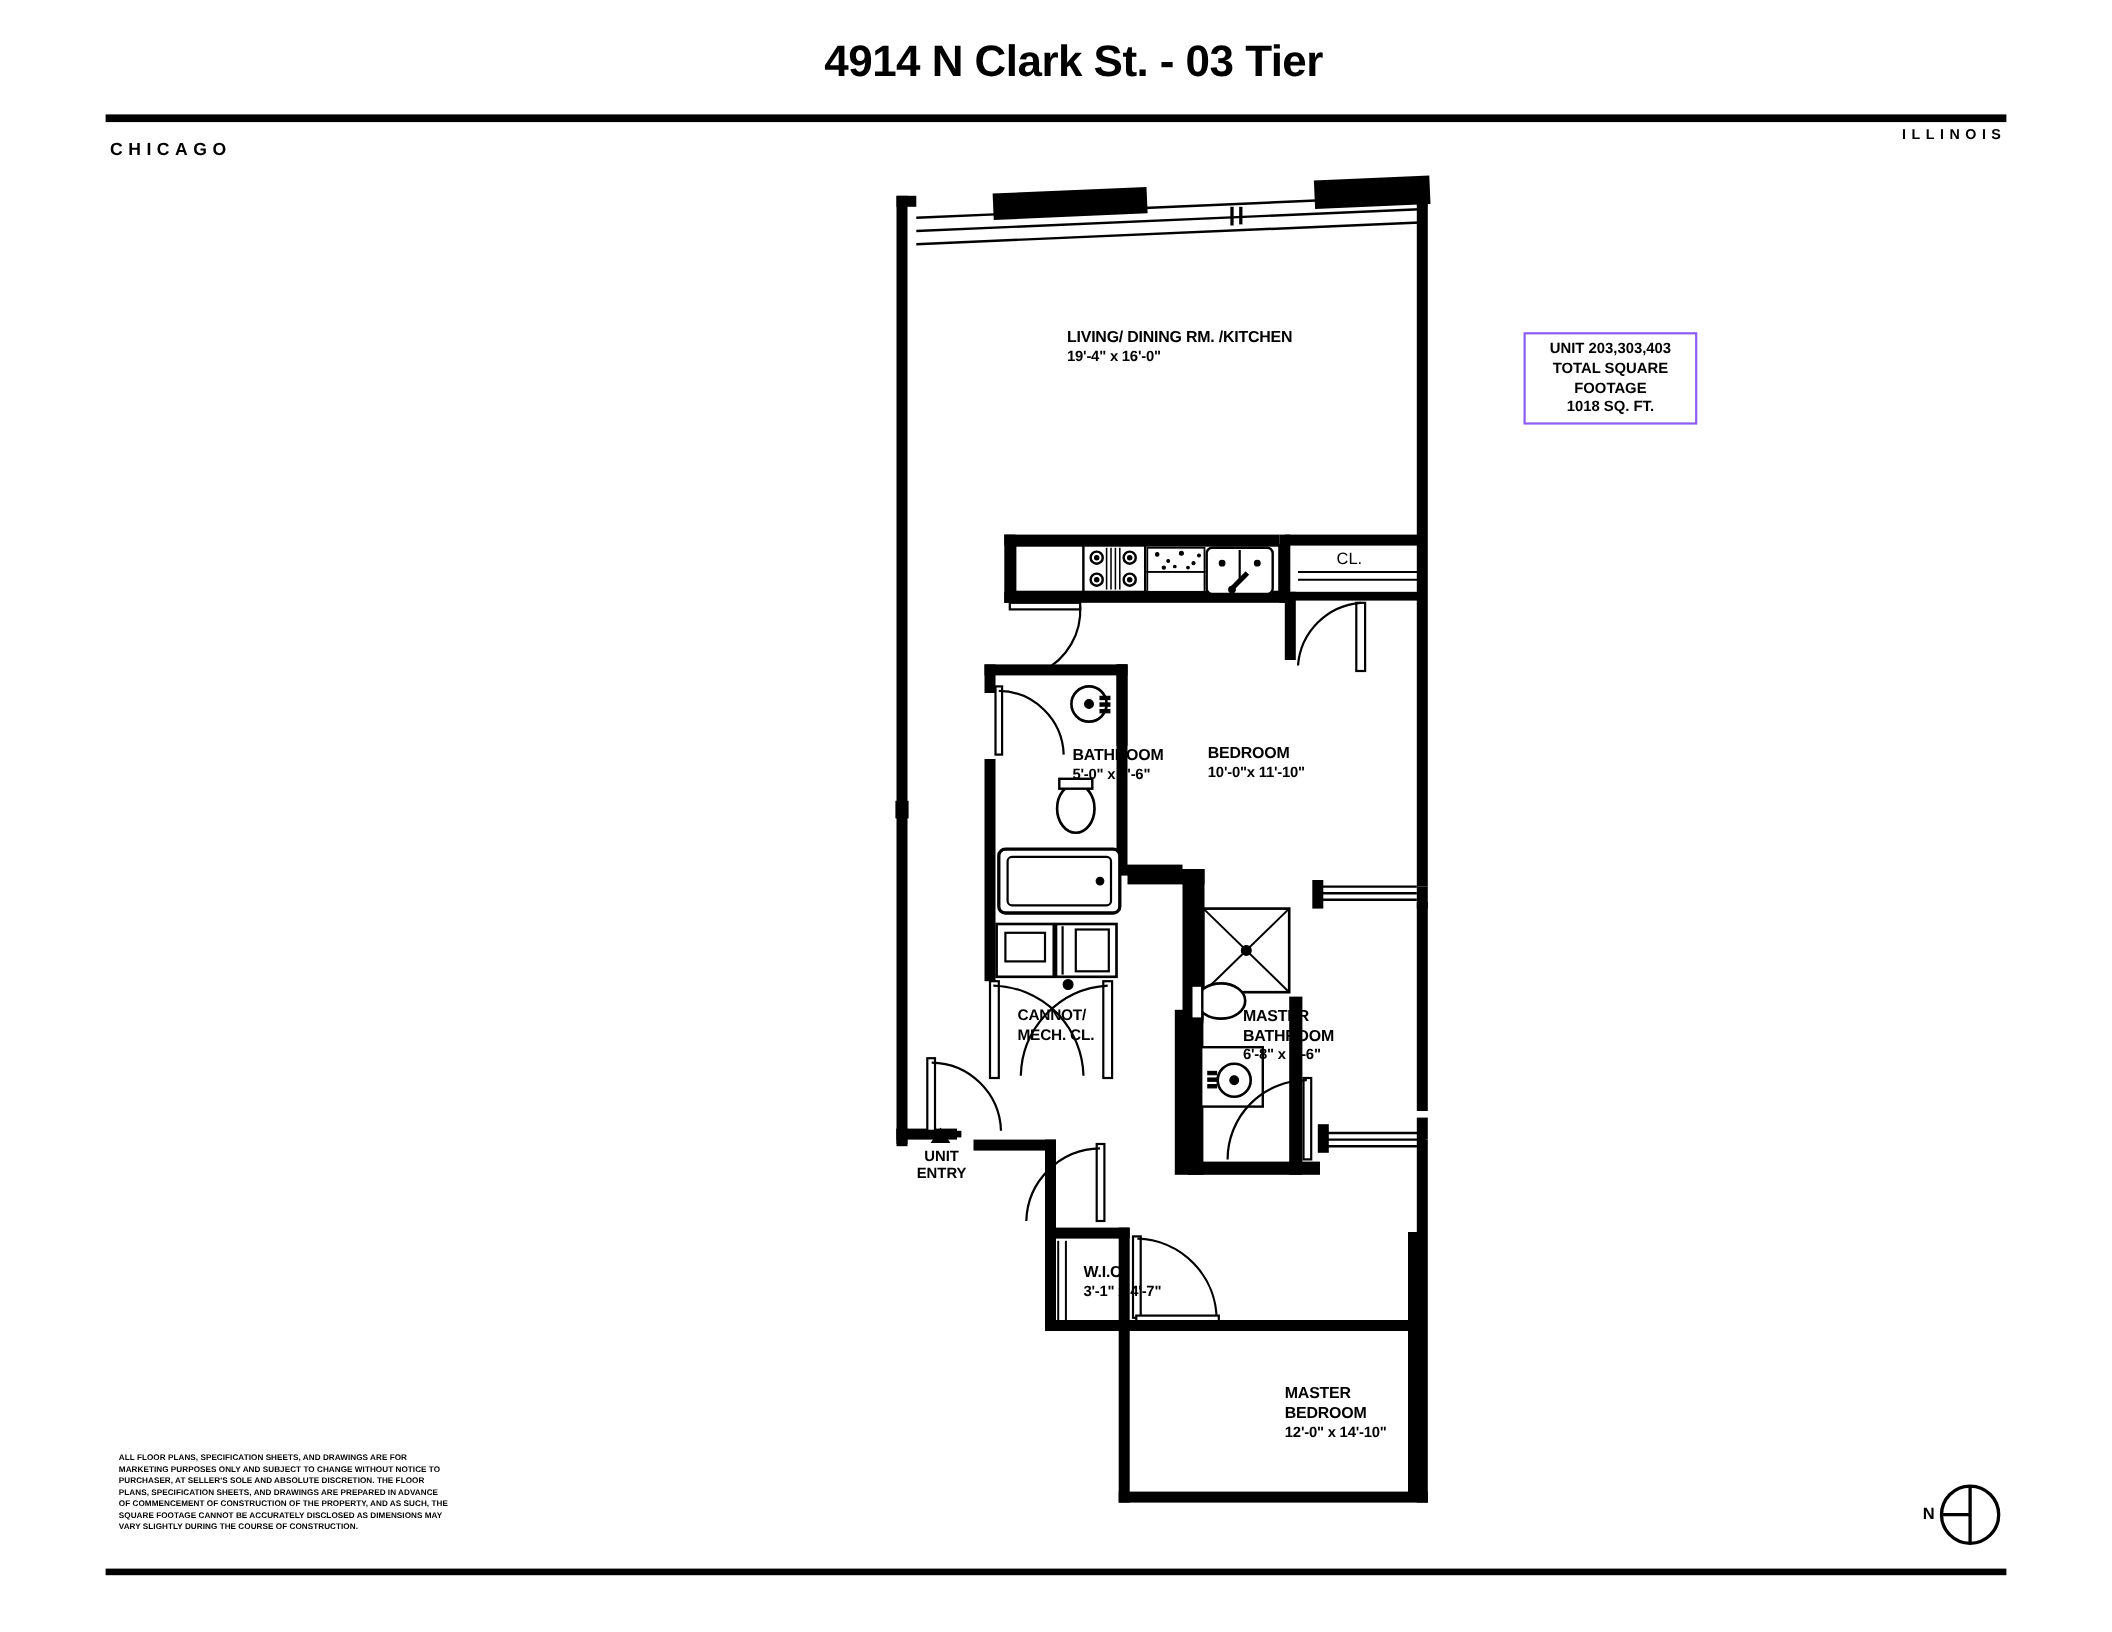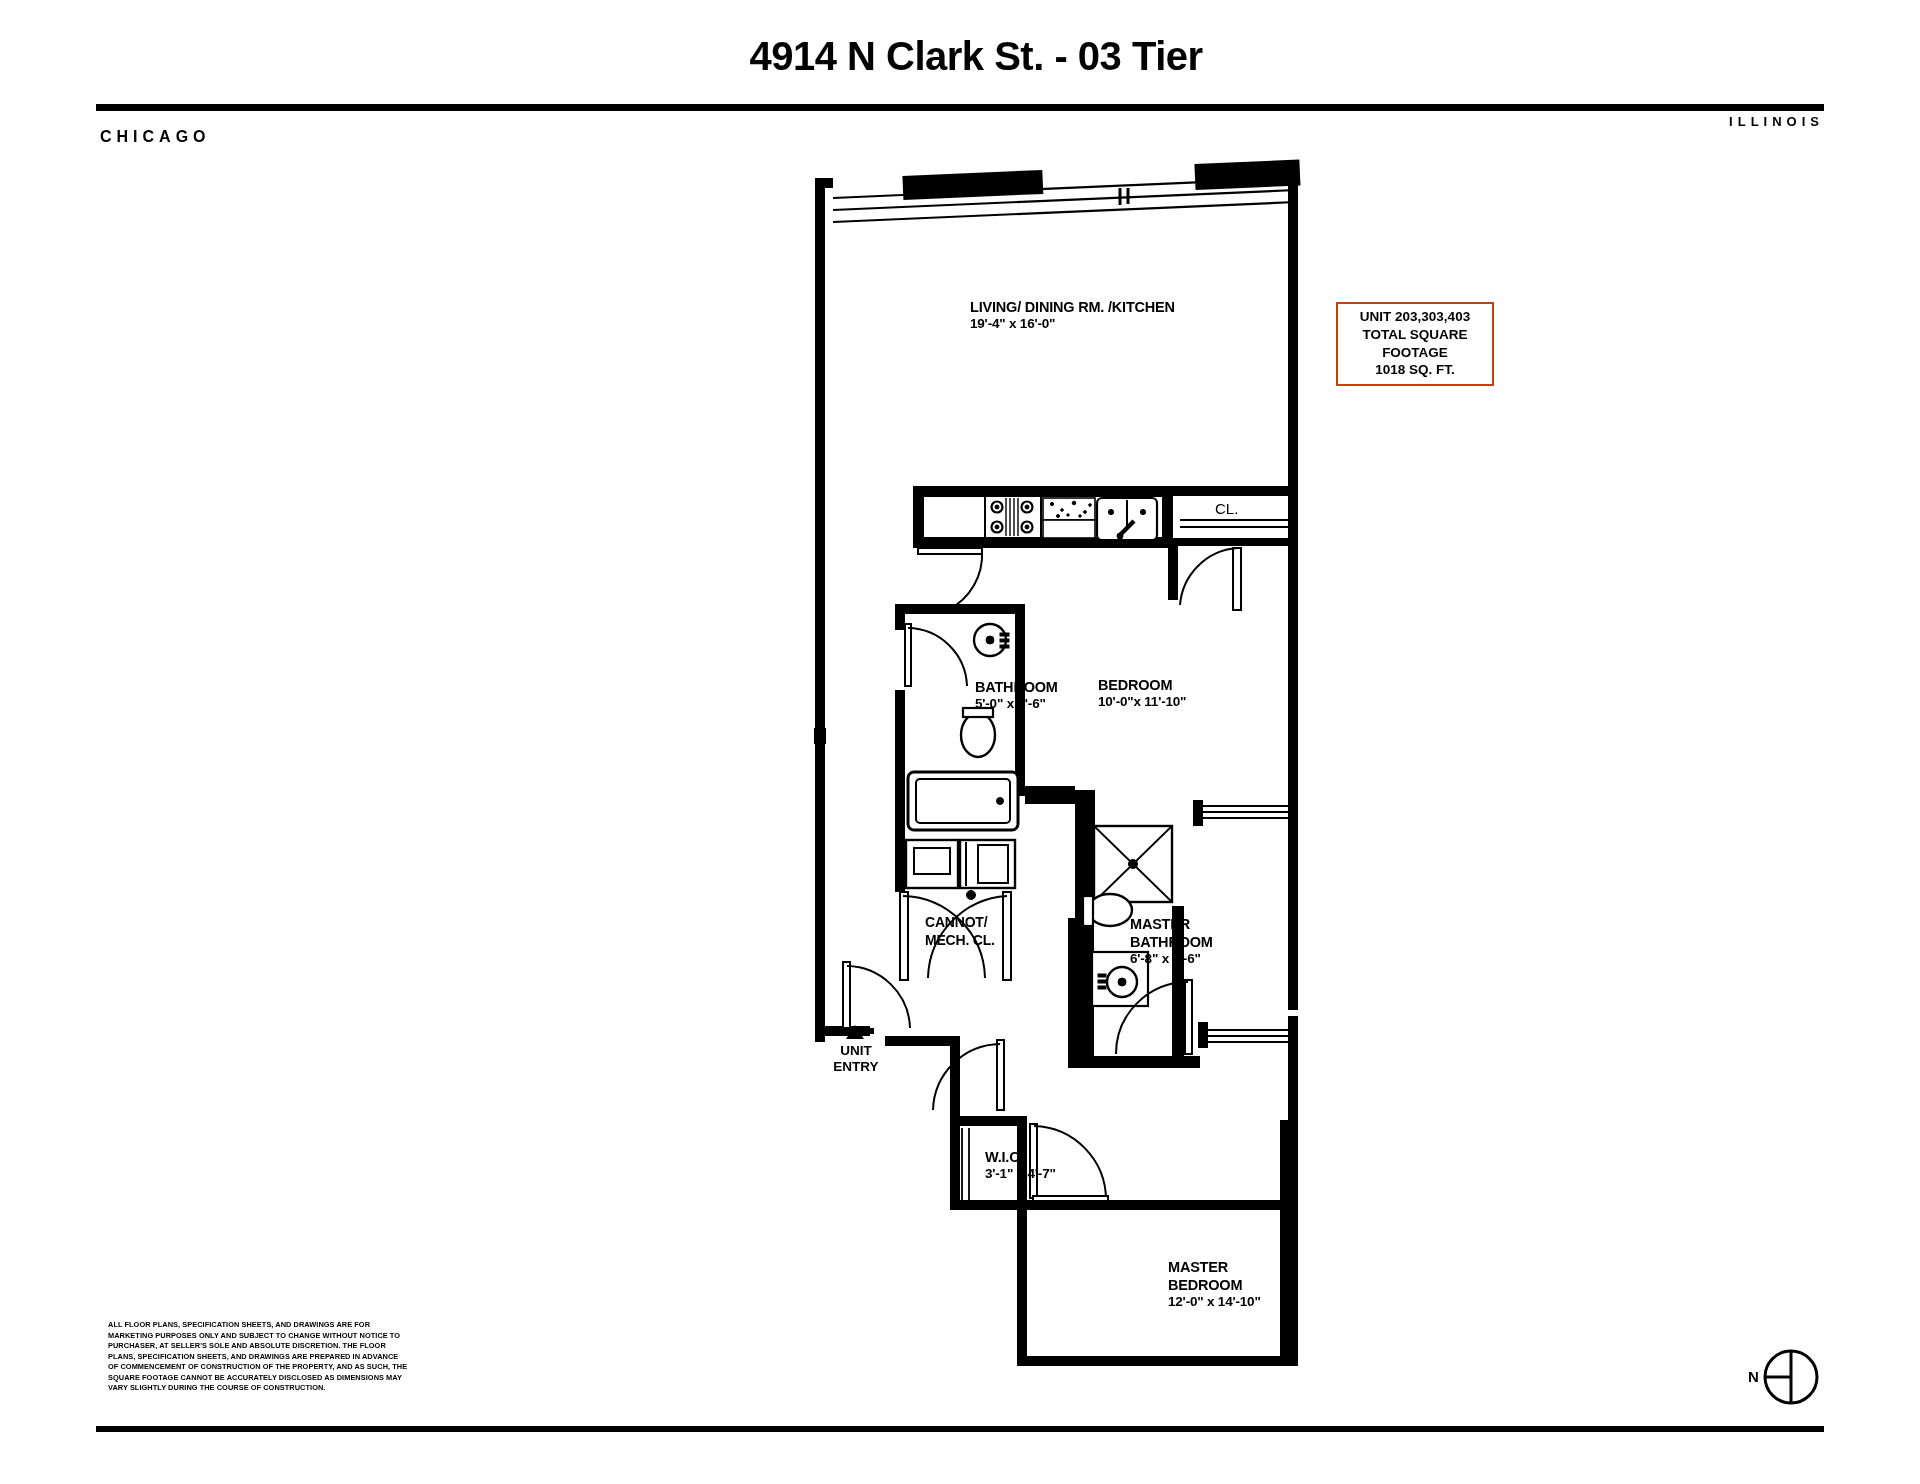--- a/index.html
+++ b/index.html
@@ -84,23 +84,23 @@
     top: 1368px;
     left: 1748px;
     font-size: 15px;
     font-weight: bold;
   }
 
   
   #unit-box {
     position: absolute;
     top: 302px;
-    left: 1336px;
+    left: 1385px;
     width: 148px;
-    border: 2px solid #c2410c;
+    border: 2px solid #8b5cf6;
     padding: 4px 3px 5px 3px;
     text-align: center;
     font-size: 13.5px;
     font-weight: bold;
     line-height: 1.32;
     background: #fff;
   }
 
   
   #plan {

